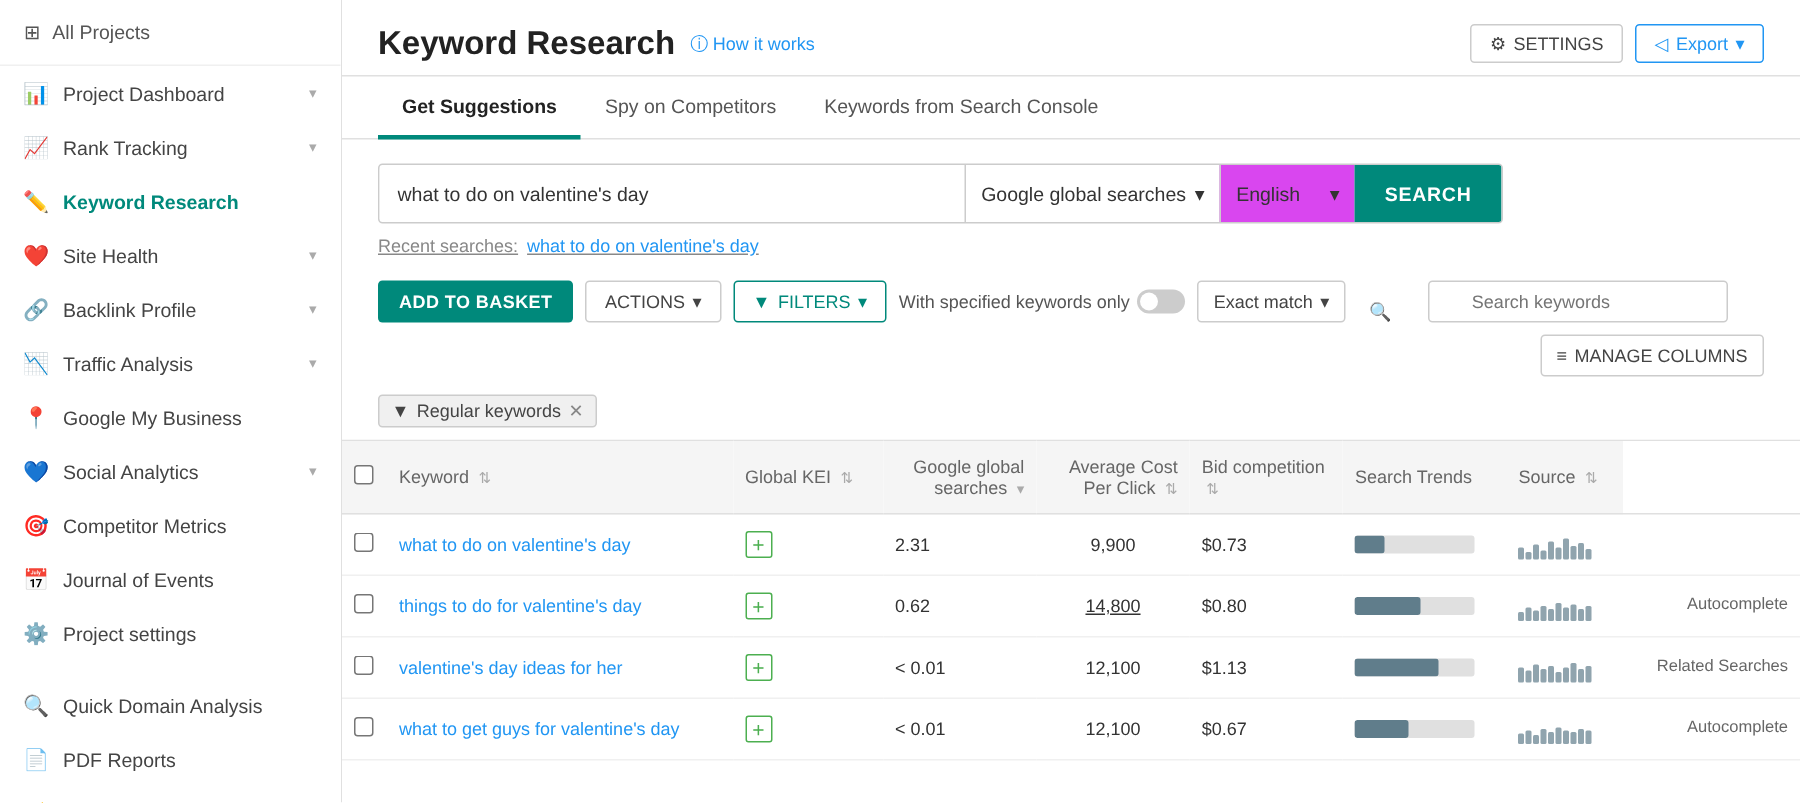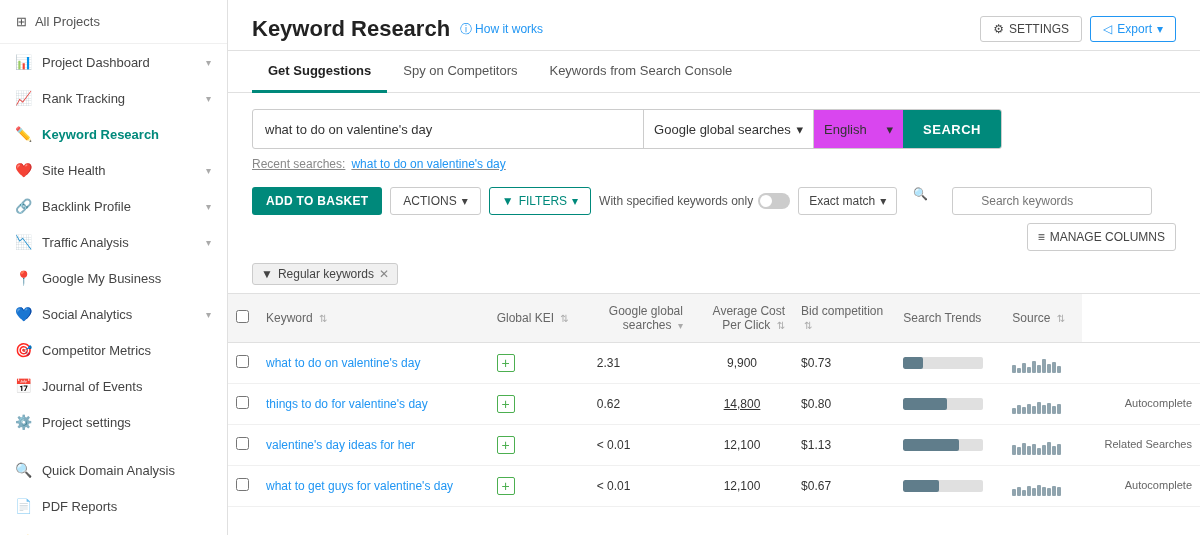--- a/index.html
+++ b/index.html
@@ -234,21 +234,21 @@
       padding: 6px 10px 6px 28px;
       font-size: 12px;
       outline: none;
       color: #555;
       position: relative;
       width: 200px;
     }
     .search-keywords-wrapper {
       position: relative;
       display: flex;
-      align-items: flex-start;
+      align-items: flex-end;
       padding-left: 47px;
     }
     .search-keywords-wrapper .search-kw-icon {
       position: absolute;
       left: 8px;
       color: #aaa;
       font-size: 12px;
     }
     .btn-manage-columns {
       margin-left: auto;

